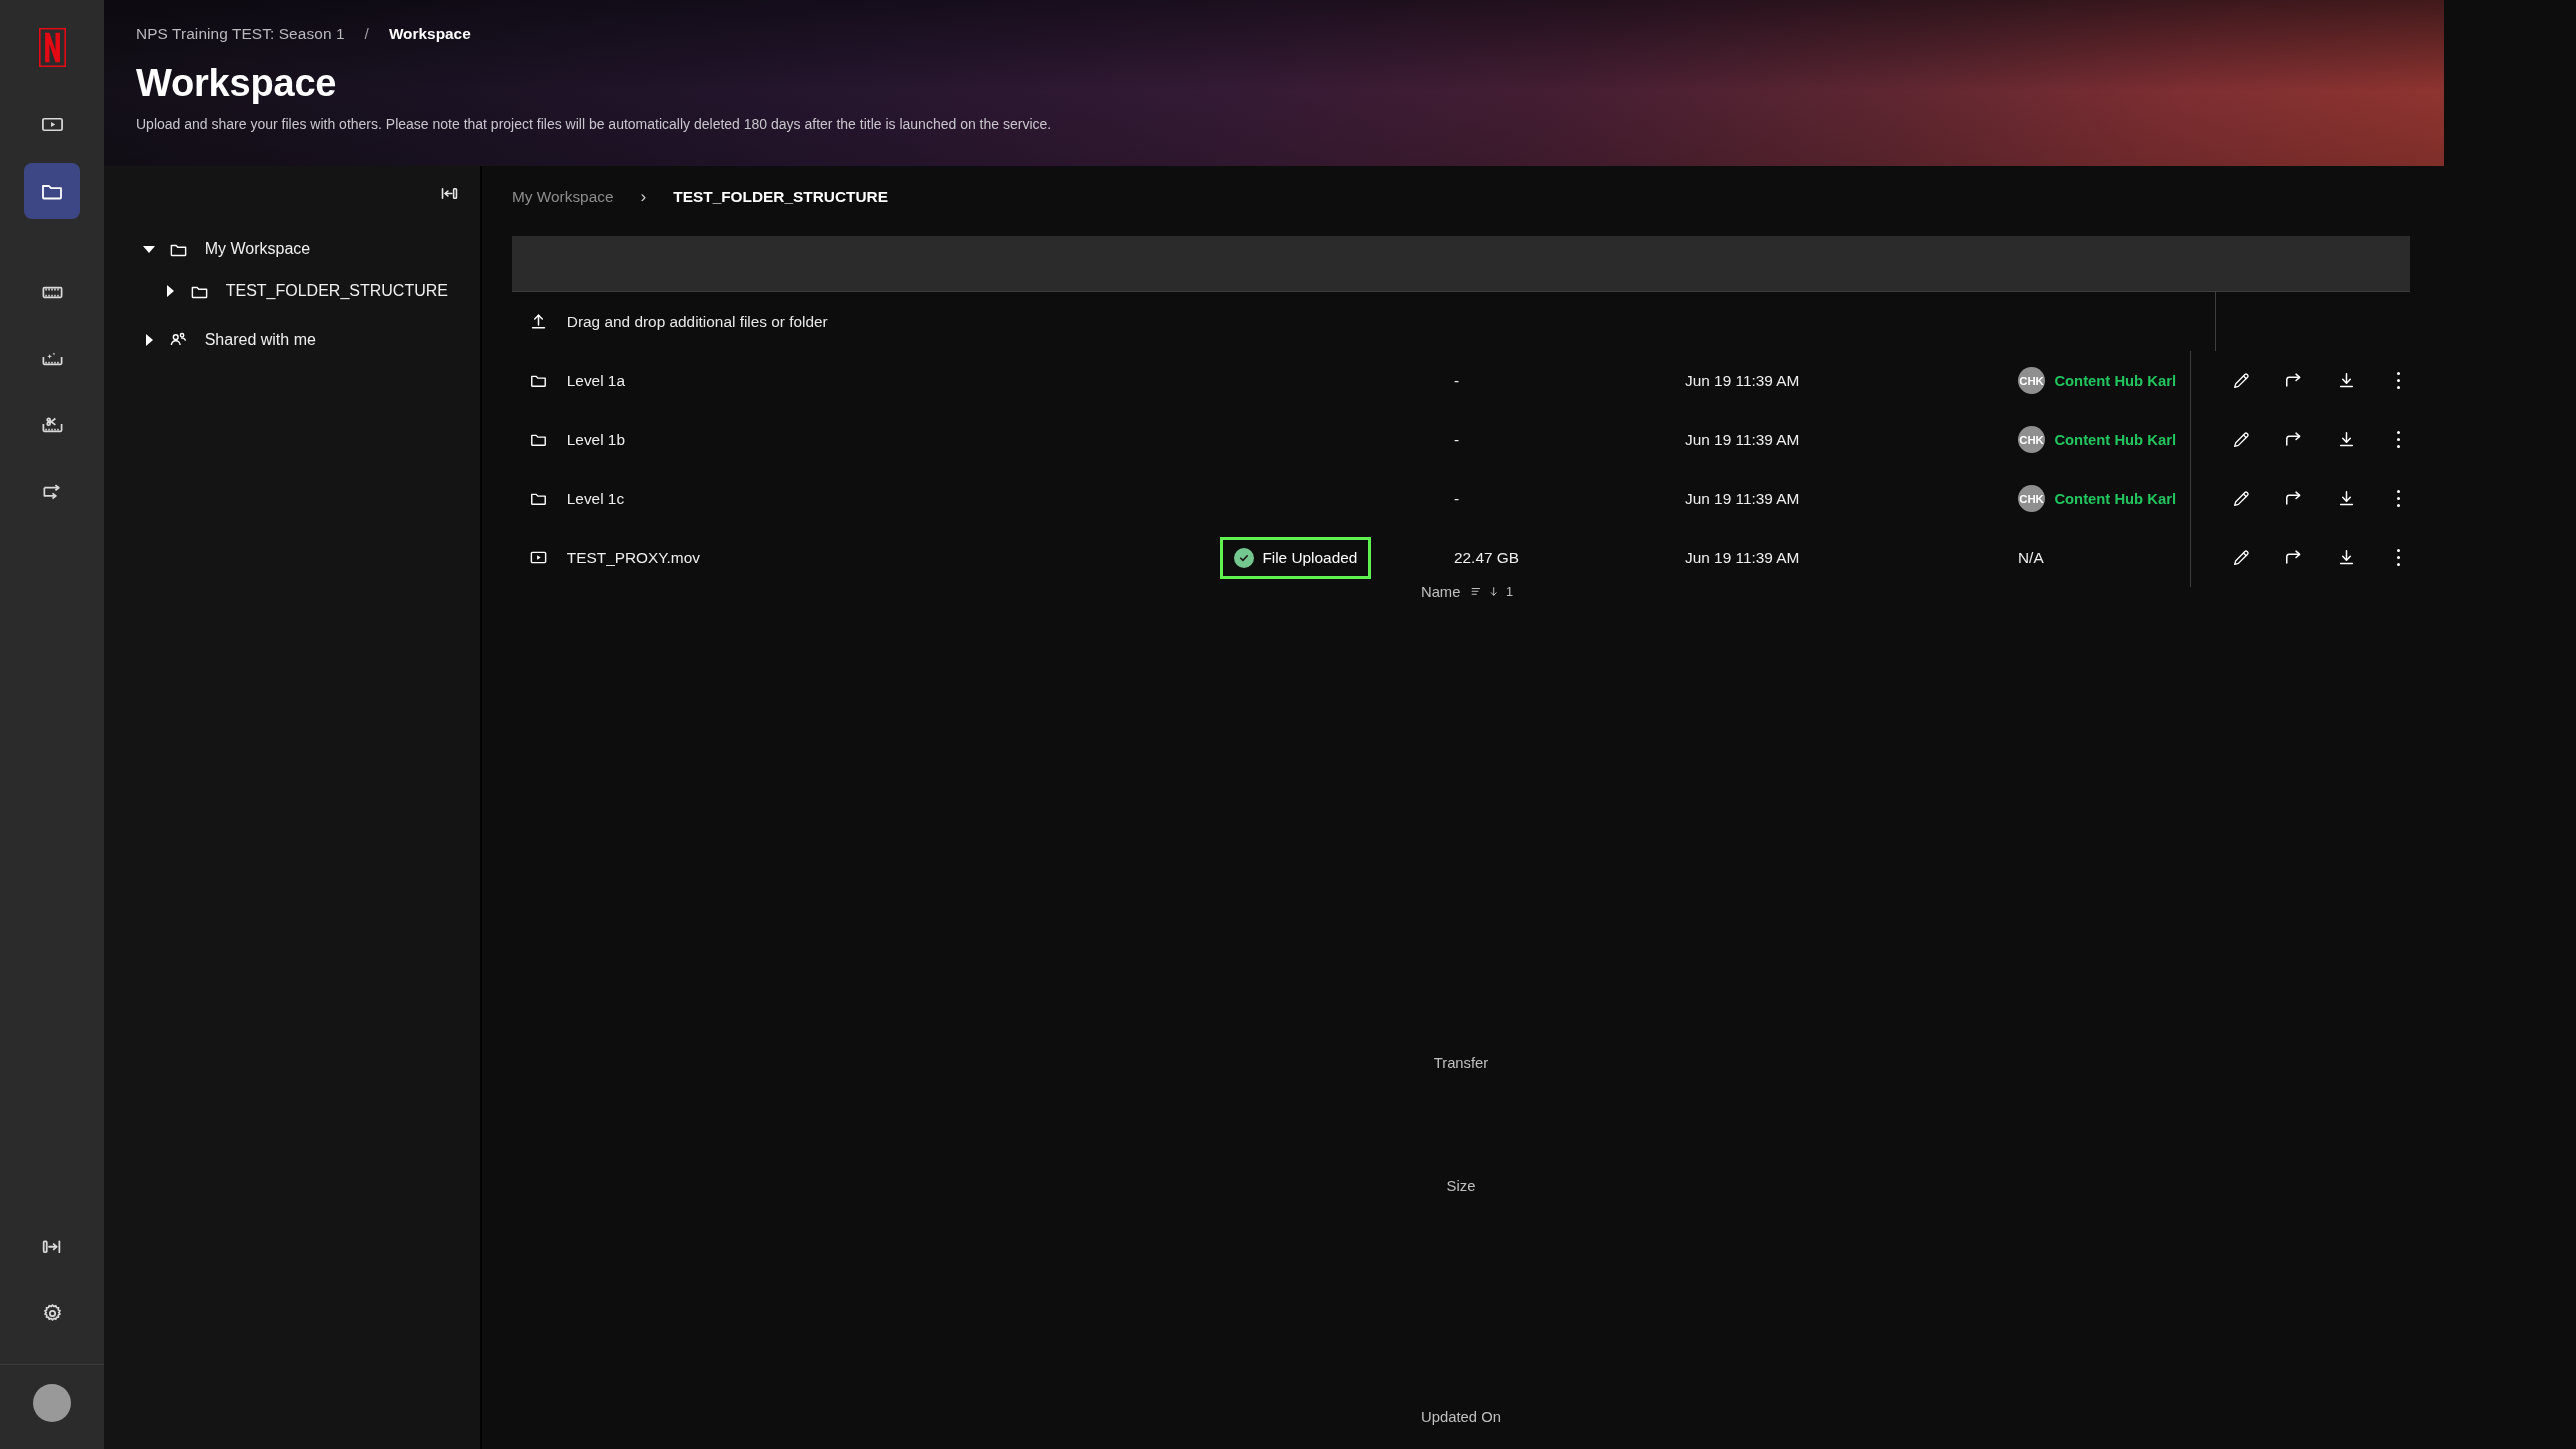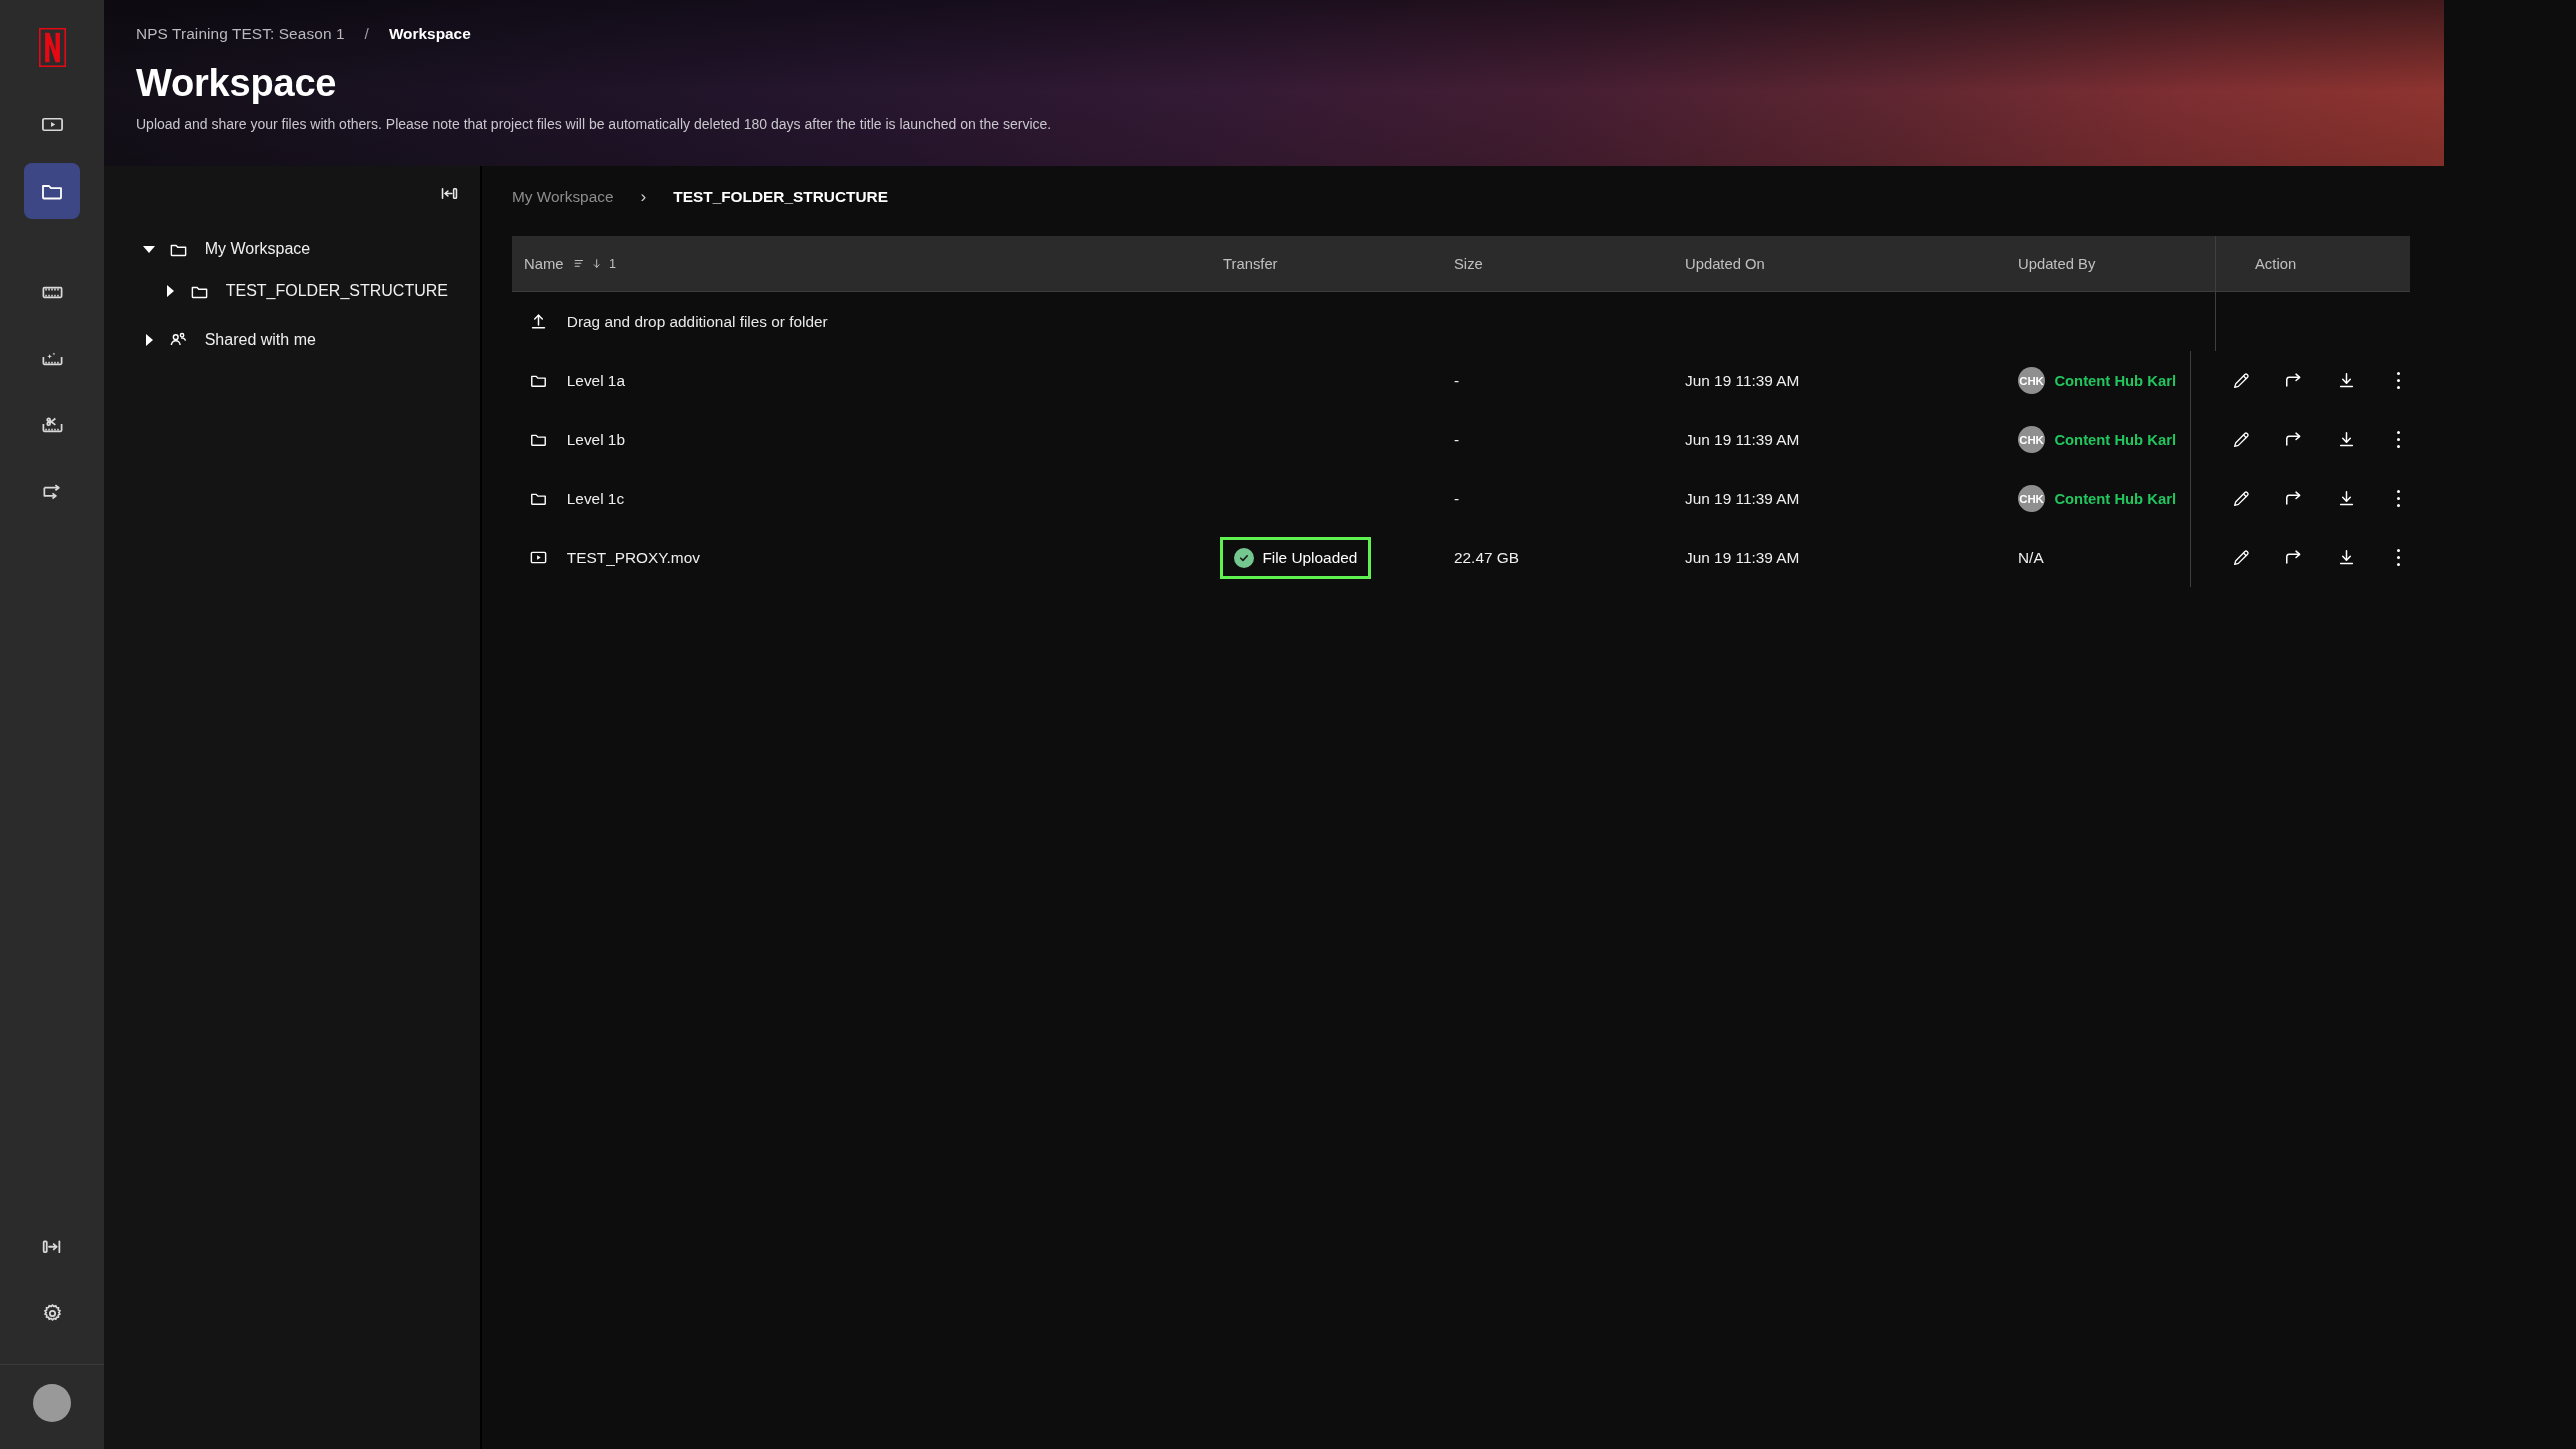--- a/index.html
+++ b/index.html
@@ -121,20 +121,21 @@
   }
   .btn-outline { border: 0.7px solid #6e6e6e; color: #ffffff; background: transparent; }
   .btn-primary { background: #4a5ae8; color: #ffffff; margin-left: 21.5px; }
 
   
   .table { margin: 8px 0 0 0; padding: 0 34px 0 30px; position: relative; }
   .thead {
     display: flex; align-items: center; height: 56px;
     background: #2b2b2b; color: #c0c0c0; font-size: 14.8px;
     border-bottom: 0.7px solid #3c3c3c;
+    flex-direction: column;
   }
   .trow {
     display: flex; align-items: center; height: 59px;
     color: #efefef; font-size: 15.4px;
   }
   .c-name { flex: 0 0 711px; display: flex; align-items: center; padding-left: 12px; }
   .c-transfer { flex: 0 0 231px; display: flex; align-items: center; }
   .c-size { flex: 0 0 231px; }
   .c-updated { flex: 0 0 333px; }
   .c-by { flex: 1 1 auto; display: flex; align-items: center; }

